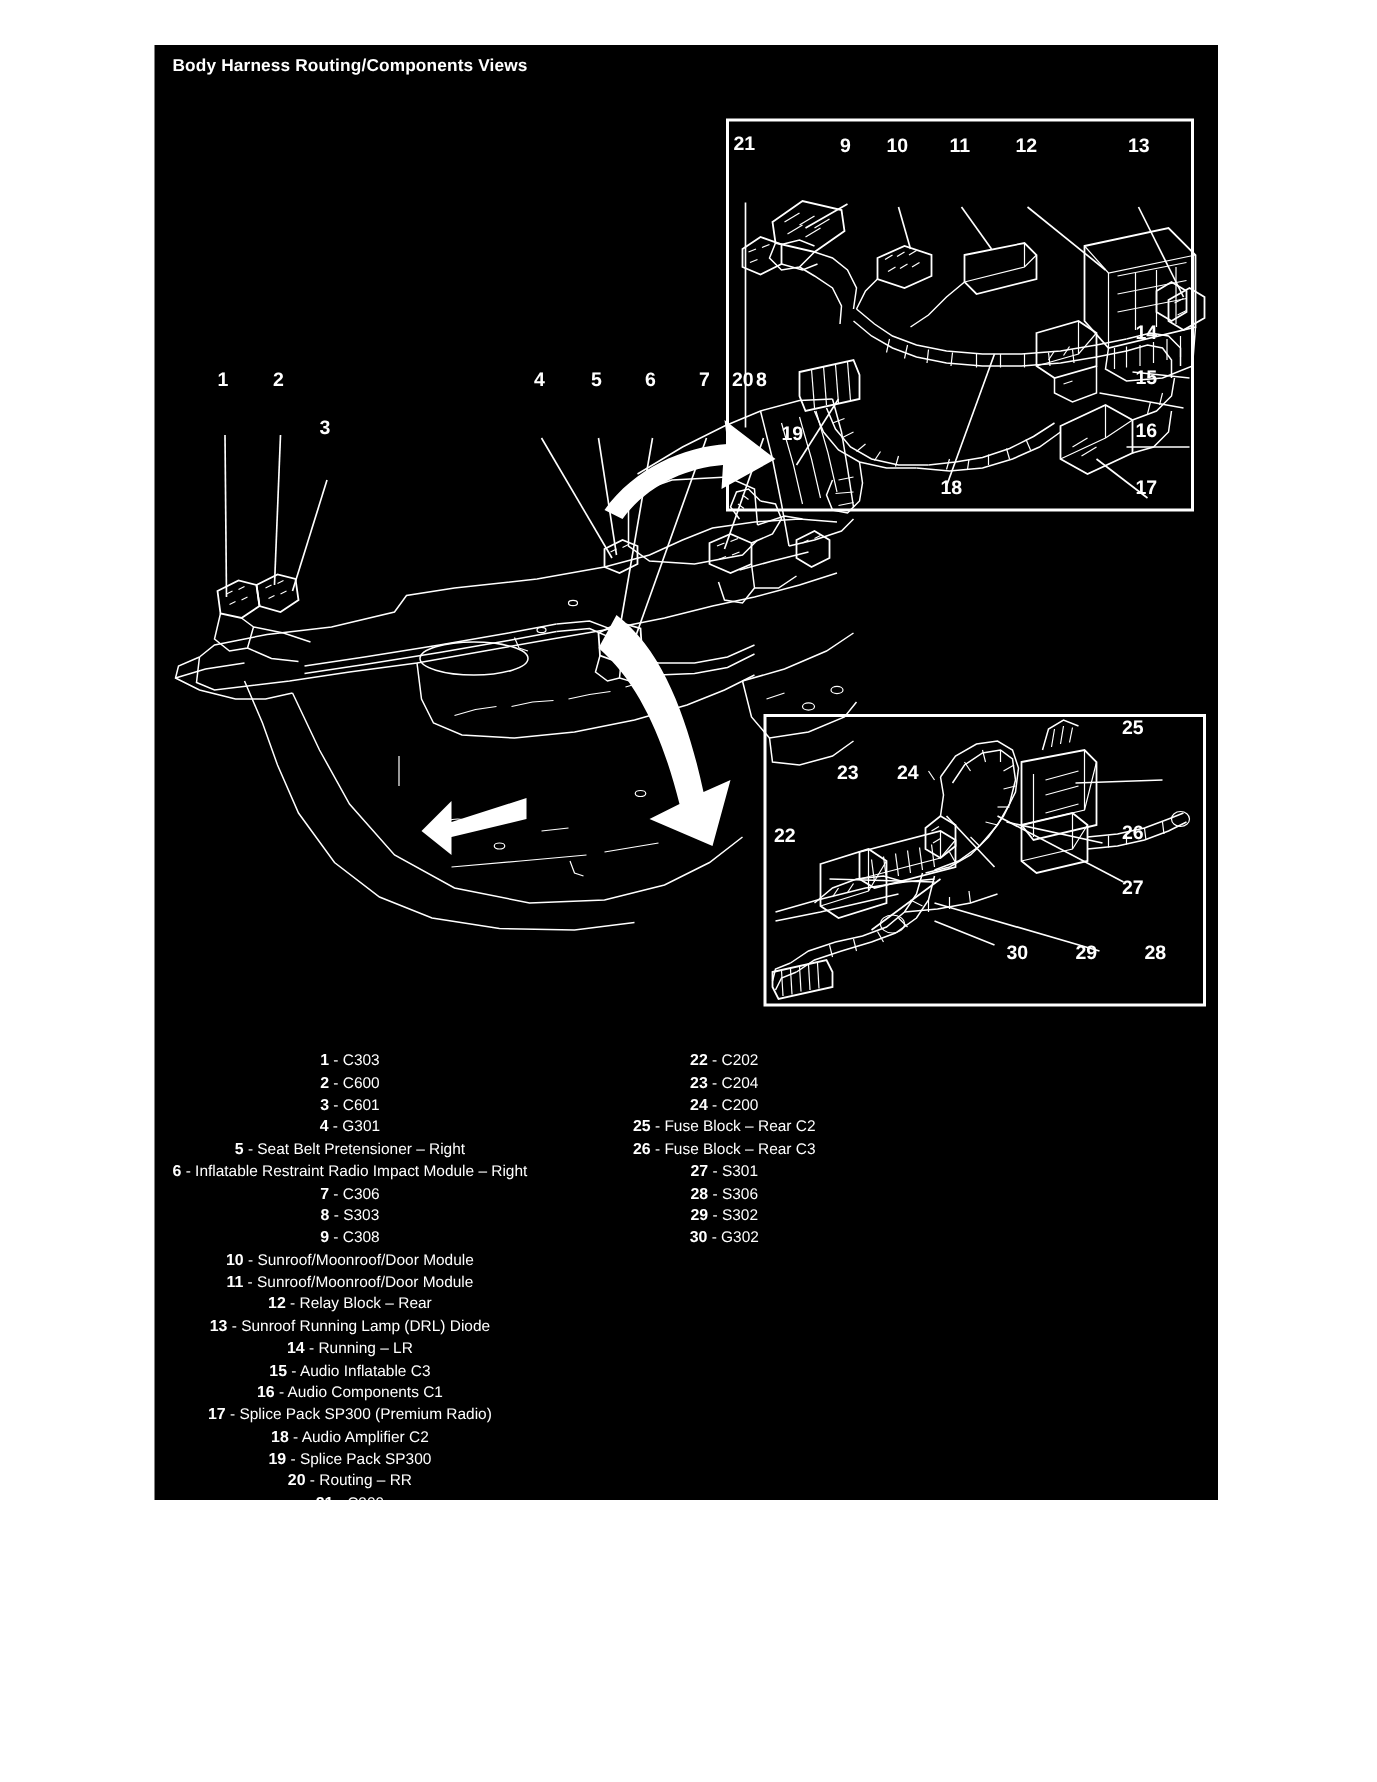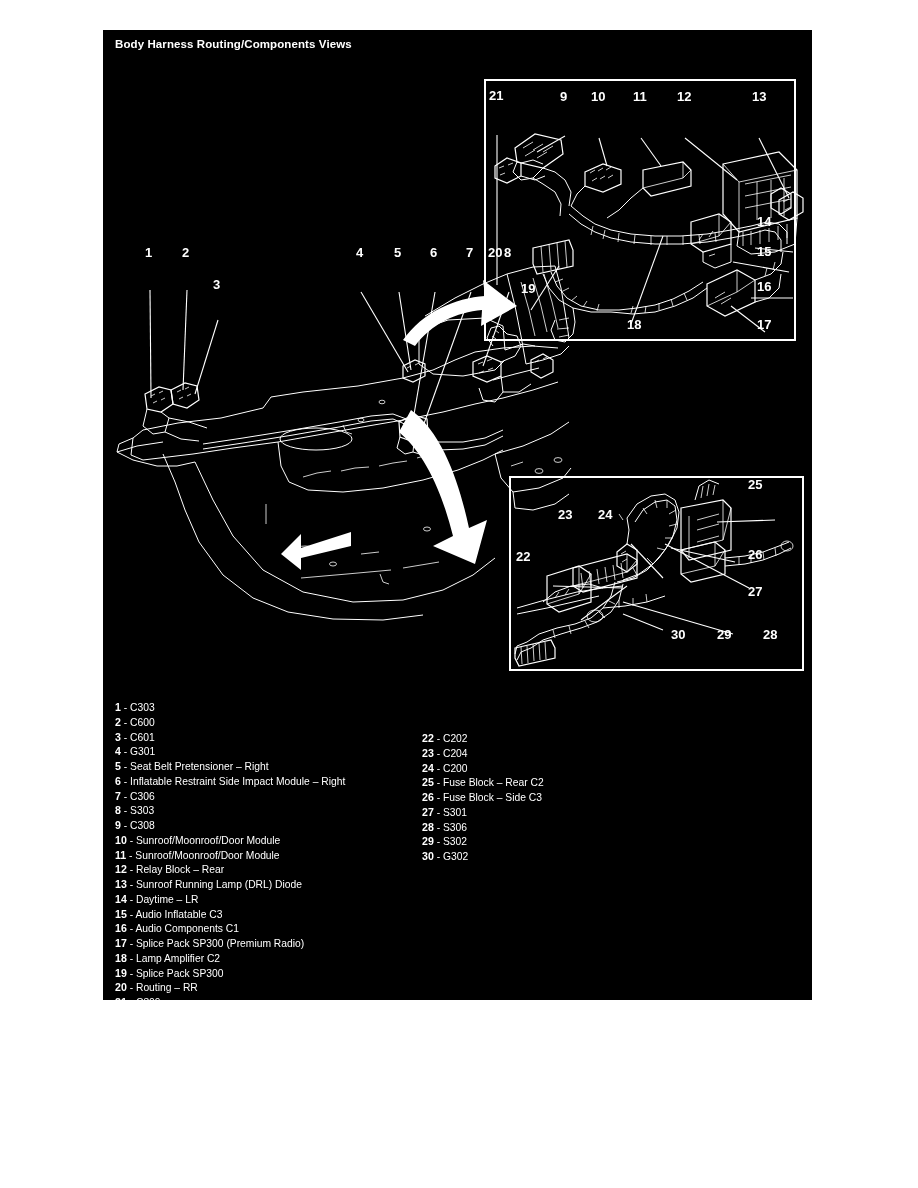--- a/index.html
+++ b/index.html
@@ -46,23 +46,24 @@
     width: 709px;
     height: 970px;
   }
   
   .legend-col {
     position: absolute;
     color: #ffffff;
     font-size: 10.3px;
     line-height: 14.75px;
     white-space: nowrap;
+    text-align: center;
   }
   #legend-left  { left: 12px;  top: 670px; }
-  #legend-right { left: 319px; top: 670px; margin-top: 31px; }
+  #legend-right { left: 319px; top: 670px; }
   .legend-item { height: 14.75px; }
   .legend-num {
     font-weight: bold;
     font-size: 10.6px;
   }
   .legend-sep { font-weight: normal; }
   .legend-txt { font-weight: normal; }
   
   .callout {
     position: absolute;
@@ -508,43 +509,43 @@
     <div class="callout" style="left:568px; top:598px;">30</div>
     <div class="callout" style="left:614px; top:598px;">29</div>
     <div class="callout" style="left:660px; top:598px;">28</div>
 
     <div id="legend-left" class="legend-col">
         <div class="legend-item"><span class="legend-num">1</span><span class="legend-sep"> - </span><span class="legend-txt">C303</span></div>
         <div class="legend-item"><span class="legend-num">2</span><span class="legend-sep"> - </span><span class="legend-txt">C600</span></div>
         <div class="legend-item"><span class="legend-num">3</span><span class="legend-sep"> - </span><span class="legend-txt">C601</span></div>
         <div class="legend-item"><span class="legend-num">4</span><span class="legend-sep"> - </span><span class="legend-txt">G301</span></div>
         <div class="legend-item"><span class="legend-num">5</span><span class="legend-sep"> - </span><span class="legend-txt">Seat Belt Pretensioner – Right</span></div>
-        <div class="legend-item"><span class="legend-num">6</span><span class="legend-sep"> - </span><span class="legend-txt">Inflatable Restraint Side Impact Module – Right</span></div>
+        <div class="legend-item"><span class="legend-num">6</span><span class="legend-sep"> - </span><span class="legend-txt">Inflatable Restraint Radio Impact Module – Right</span></div>
         <div class="legend-item"><span class="legend-num">7</span><span class="legend-sep"> - </span><span class="legend-txt">C306</span></div>
         <div class="legend-item"><span class="legend-num">8</span><span class="legend-sep"> - </span><span class="legend-txt">S303</span></div>
         <div class="legend-item"><span class="legend-num">9</span><span class="legend-sep"> - </span><span class="legend-txt">C308</span></div>
         <div class="legend-item"><span class="legend-num">10</span><span class="legend-sep"> - </span><span class="legend-txt">Sunroof/Moonroof/Door Module</span></div>
         <div class="legend-item"><span class="legend-num">11</span><span class="legend-sep"> - </span><span class="legend-txt">Sunroof/Moonroof/Door Module</span></div>
         <div class="legend-item"><span class="legend-num">12</span><span class="legend-sep"> - </span><span class="legend-txt">Relay Block – Rear</span></div>
         <div class="legend-item"><span class="legend-num">13</span><span class="legend-sep"> - </span><span class="legend-txt">Sunroof Running Lamp (DRL) Diode</span></div>
-        <div class="legend-item"><span class="legend-num">14</span><span class="legend-sep"> - </span><span class="legend-txt">Daytime – LR</span></div>
+        <div class="legend-item"><span class="legend-num">14</span><span class="legend-sep"> - </span><span class="legend-txt">Running – LR</span></div>
         <div class="legend-item"><span class="legend-num">15</span><span class="legend-sep"> - </span><span class="legend-txt">Audio Inflatable C3</span></div>
         <div class="legend-item"><span class="legend-num">16</span><span class="legend-sep"> - </span><span class="legend-txt">Audio Components C1</span></div>
         <div class="legend-item"><span class="legend-num">17</span><span class="legend-sep"> - </span><span class="legend-txt">Splice Pack SP300 (Premium Radio)</span></div>
-        <div class="legend-item"><span class="legend-num">18</span><span class="legend-sep"> - </span><span class="legend-txt">Lamp Amplifier C2</span></div>
+        <div class="legend-item"><span class="legend-num">18</span><span class="legend-sep"> - </span><span class="legend-txt">Audio Amplifier C2</span></div>
         <div class="legend-item"><span class="legend-num">19</span><span class="legend-sep"> - </span><span class="legend-txt">Splice Pack SP300</span></div>
         <div class="legend-item"><span class="legend-num">20</span><span class="legend-sep"> - </span><span class="legend-txt">Routing – RR</span></div>
         <div class="legend-item"><span class="legend-num">21</span><span class="legend-sep"> - </span><span class="legend-txt">C309</span></div>
       </div>
     <div id="legend-right" class="legend-col">
         <div class="legend-item"><span class="legend-num">22</span><span class="legend-sep"> - </span><span class="legend-txt">C202</span></div>
         <div class="legend-item"><span class="legend-num">23</span><span class="legend-sep"> - </span><span class="legend-txt">C204</span></div>
         <div class="legend-item"><span class="legend-num">24</span><span class="legend-sep"> - </span><span class="legend-txt">C200</span></div>
         <div class="legend-item"><span class="legend-num">25</span><span class="legend-sep"> - </span><span class="legend-txt">Fuse Block – Rear C2</span></div>
-        <div class="legend-item"><span class="legend-num">26</span><span class="legend-sep"> - </span><span class="legend-txt">Fuse Block – Side C3</span></div>
+        <div class="legend-item"><span class="legend-num">26</span><span class="legend-sep"> - </span><span class="legend-txt">Fuse Block – Rear C3</span></div>
         <div class="legend-item"><span class="legend-num">27</span><span class="legend-sep"> - </span><span class="legend-txt">S301</span></div>
         <div class="legend-item"><span class="legend-num">28</span><span class="legend-sep"> - </span><span class="legend-txt">S306</span></div>
         <div class="legend-item"><span class="legend-num">29</span><span class="legend-sep"> - </span><span class="legend-txt">S302</span></div>
         <div class="legend-item"><span class="legend-num">30</span><span class="legend-sep"> - </span><span class="legend-txt">G302</span></div>
       </div>
 
   </div>
 </div>
 
 </body></html>

